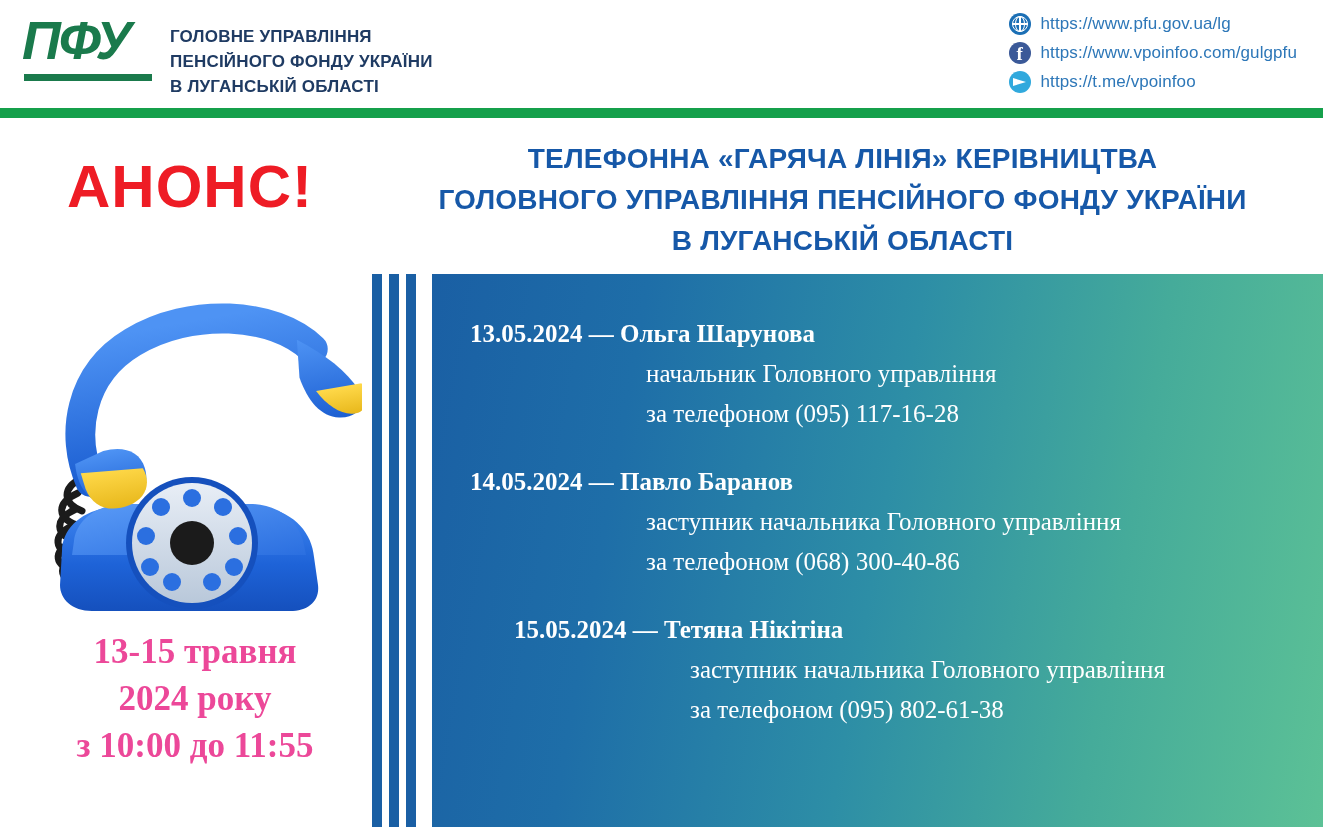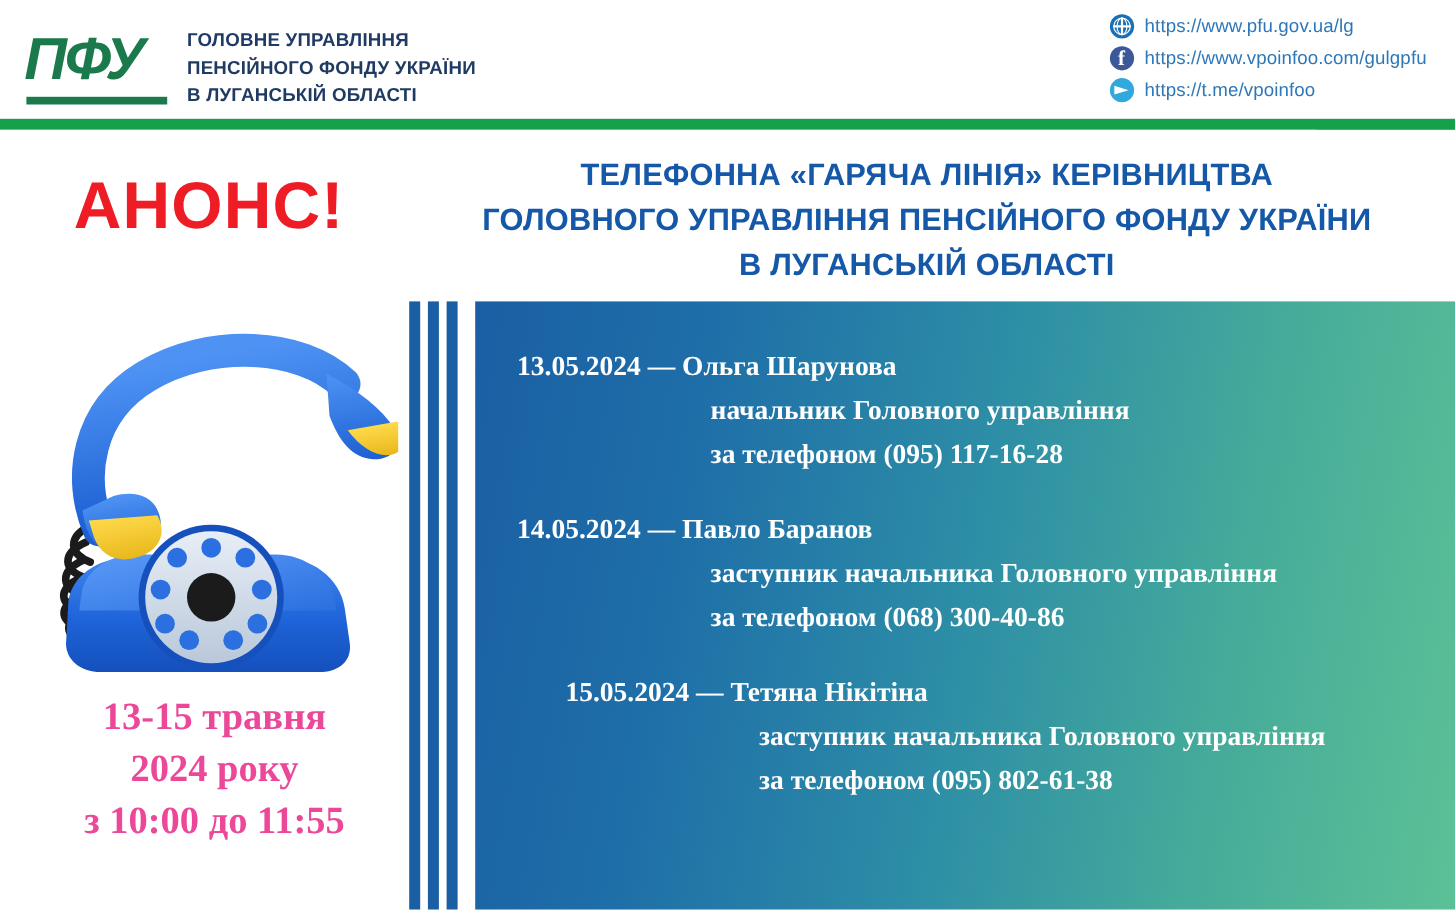--- a/index.html
+++ b/index.html
@@ -26,21 +26,20 @@
   .logo-block {
     position: absolute;
     left: 22px; top: 12px;
     display: flex;
     align-items: flex-start;
   }
   .logo-mark {
     width: 132px;
     height: 78px;
     position: relative;
-    margin-top: 14px;
   }
   .logo-text-pfu {
     font-family: "Liberation Sans", sans-serif;
     font-weight: bold;
     font-style: italic;
     font-size: 54px;
     color: #1a7a4c;
     letter-spacing: -2px;
     line-height: 56px;
     position: absolute;
@@ -250,21 +249,21 @@
   }
   .entry:last-child { margin-bottom: 0; margin-left: 44px; }
   .entry-head {
     font-size: 25px;
     font-weight: bold;
     line-height: 40px;
     white-space: nowrap;
   }
   .entry-line {
     font-size: 25px;
-    font-weight: bold;
+    font-weight: normal;
     line-height: 40px;
     padding-left: 176px;
     white-space: nowrap;
   }
 </style>
 </head>
 <body>
 
 <div class="header">
 

